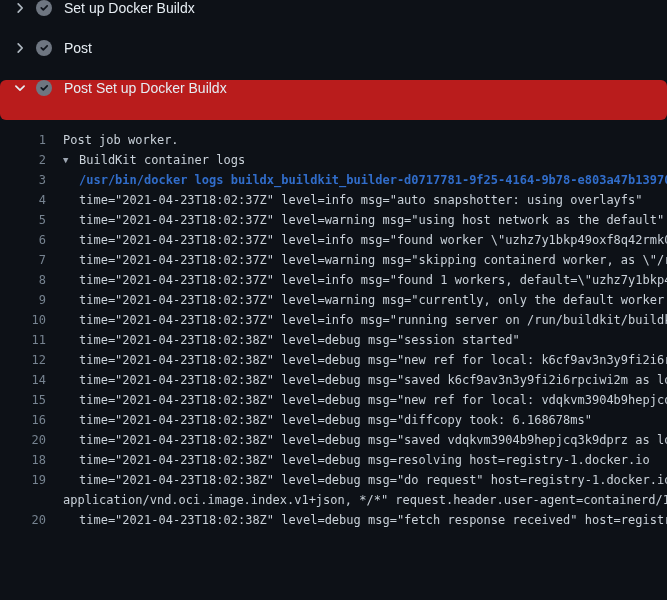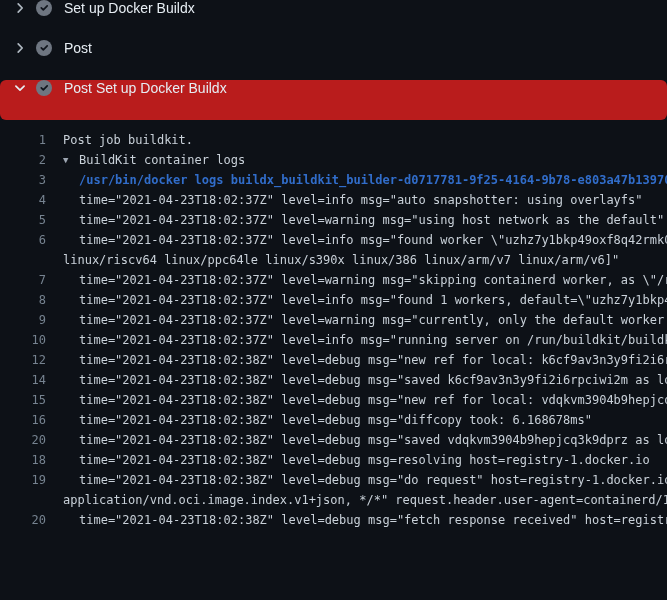--- a/index.html
+++ b/index.html
@@ -119,31 +119,31 @@
           <circle cx="8" cy="8" r="8" fill="#6e7681"></circle>
           <path d="M11.2 5.9l-3.9 3.9-2-2" stroke="#10151c" stroke-width="1.7" fill="none" stroke-linecap="round" stroke-linejoin="round"></path>
         </svg>
     </span>
     <span class="step-label">Post Set up Docker Buildx</span>
   </div>
 
 </div>
 
 <div class="log" id="log-rows">
-    <div class="log-row"><span class="num">1</span><span class="txt">Post job buildkit.</span></div>
+    <div class="log-row"><span class="num">1</span><span class="txt">Post job worker.</span></div>
     <div class="log-row toggled"><span class="num">2</span><span class="tri">▼</span><span class="txt">BuildKit container logs</span></div>
     <div class="log-row indent command"><span class="num">3</span><span class="txt">/usr/bin/docker logs buildx_buildkit_builder-d0717781-9f25-4164-9b78-e803a47b13970</span></div>
     <div class="log-row indent"><span class="num">4</span><span class="txt">time="2021-04-23T18:02:37Z" level=info msg="auto snapshotter: using overlayfs"</span></div>
     <div class="log-row indent"><span class="num">5</span><span class="txt">time="2021-04-23T18:02:37Z" level=warning msg="using host network as the default"</span></div>
     <div class="log-row indent"><span class="num">6</span><span class="txt">time="2021-04-23T18:02:37Z" level=info msg="found worker \"uzhz7y1bkp49oxf8q42rmk0xj</span></div>
-    <div class="log-row"><span class="num"></span><span class="txt">linux/riscv64 linux/ppc64le linux/s390x linux/386 linux/arm/v7 linux/arm/v6]"</span></div>
     <div class="log-row indent"><span class="num">7</span><span class="txt">time="2021-04-23T18:02:37Z" level=warning msg="skipping containerd worker, as \"/run</span></div>
     <div class="log-row indent"><span class="num">8</span><span class="txt">time="2021-04-23T18:02:37Z" level=info msg="found 1 workers, default=\"uzhz7y1bkp49ox</span></div>
     <div class="log-row indent"><span class="num">9</span><span class="txt">time="2021-04-23T18:02:37Z" level=warning msg="currently, only the default worker ca</span></div>
     <div class="log-row indent"><span class="num">10</span><span class="txt">time="2021-04-23T18:02:37Z" level=info msg="running server on /run/buildkit/buildkitd</span></div>
+    <div class="log-row indent"><span class="num">11</span><span class="txt">time="2021-04-23T18:02:38Z" level=debug msg="session started"</span></div>
     <div class="log-row indent"><span class="num">12</span><span class="txt">time="2021-04-23T18:02:38Z" level=debug msg="new ref for local: k6cf9av3n3y9fi2i6rpc</span></div>
     <div class="log-row indent"><span class="num">14</span><span class="txt">time="2021-04-23T18:02:38Z" level=debug msg="saved k6cf9av3n3y9fi2i6rpciwi2m as loca</span></div>
     <div class="log-row indent"><span class="num">15</span><span class="txt">time="2021-04-23T18:02:38Z" level=debug msg="new ref for local: vdqkvm3904b9hepjcq3k9</span></div>
     <div class="log-row indent"><span class="num">16</span><span class="txt">time="2021-04-23T18:02:38Z" level=debug msg="diffcopy took: 6.168678ms"</span></div>
     <div class="log-row indent"><span class="num">20</span><span class="txt">time="2021-04-23T18:02:38Z" level=debug msg="saved vdqkvm3904b9hepjcq3k9dprz as loca</span></div>
     <div class="log-row indent"><span class="num">18</span><span class="txt">time="2021-04-23T18:02:38Z" level=debug msg=resolving host=registry-1.docker.io</span></div>
     <div class="log-row indent"><span class="num">19</span><span class="txt">time="2021-04-23T18:02:38Z" level=debug msg="do request" host=registry-1.docker.io r</span></div>
     <div class="log-row"><span class="num"></span><span class="txt">application/vnd.oci.image.index.v1+json, */*" request.header.user-agent=containerd/1.4</span></div>
     <div class="log-row indent"><span class="num">20</span><span class="txt">time="2021-04-23T18:02:38Z" level=debug msg="fetch response received" host=registry-</span></div>
   </div>

